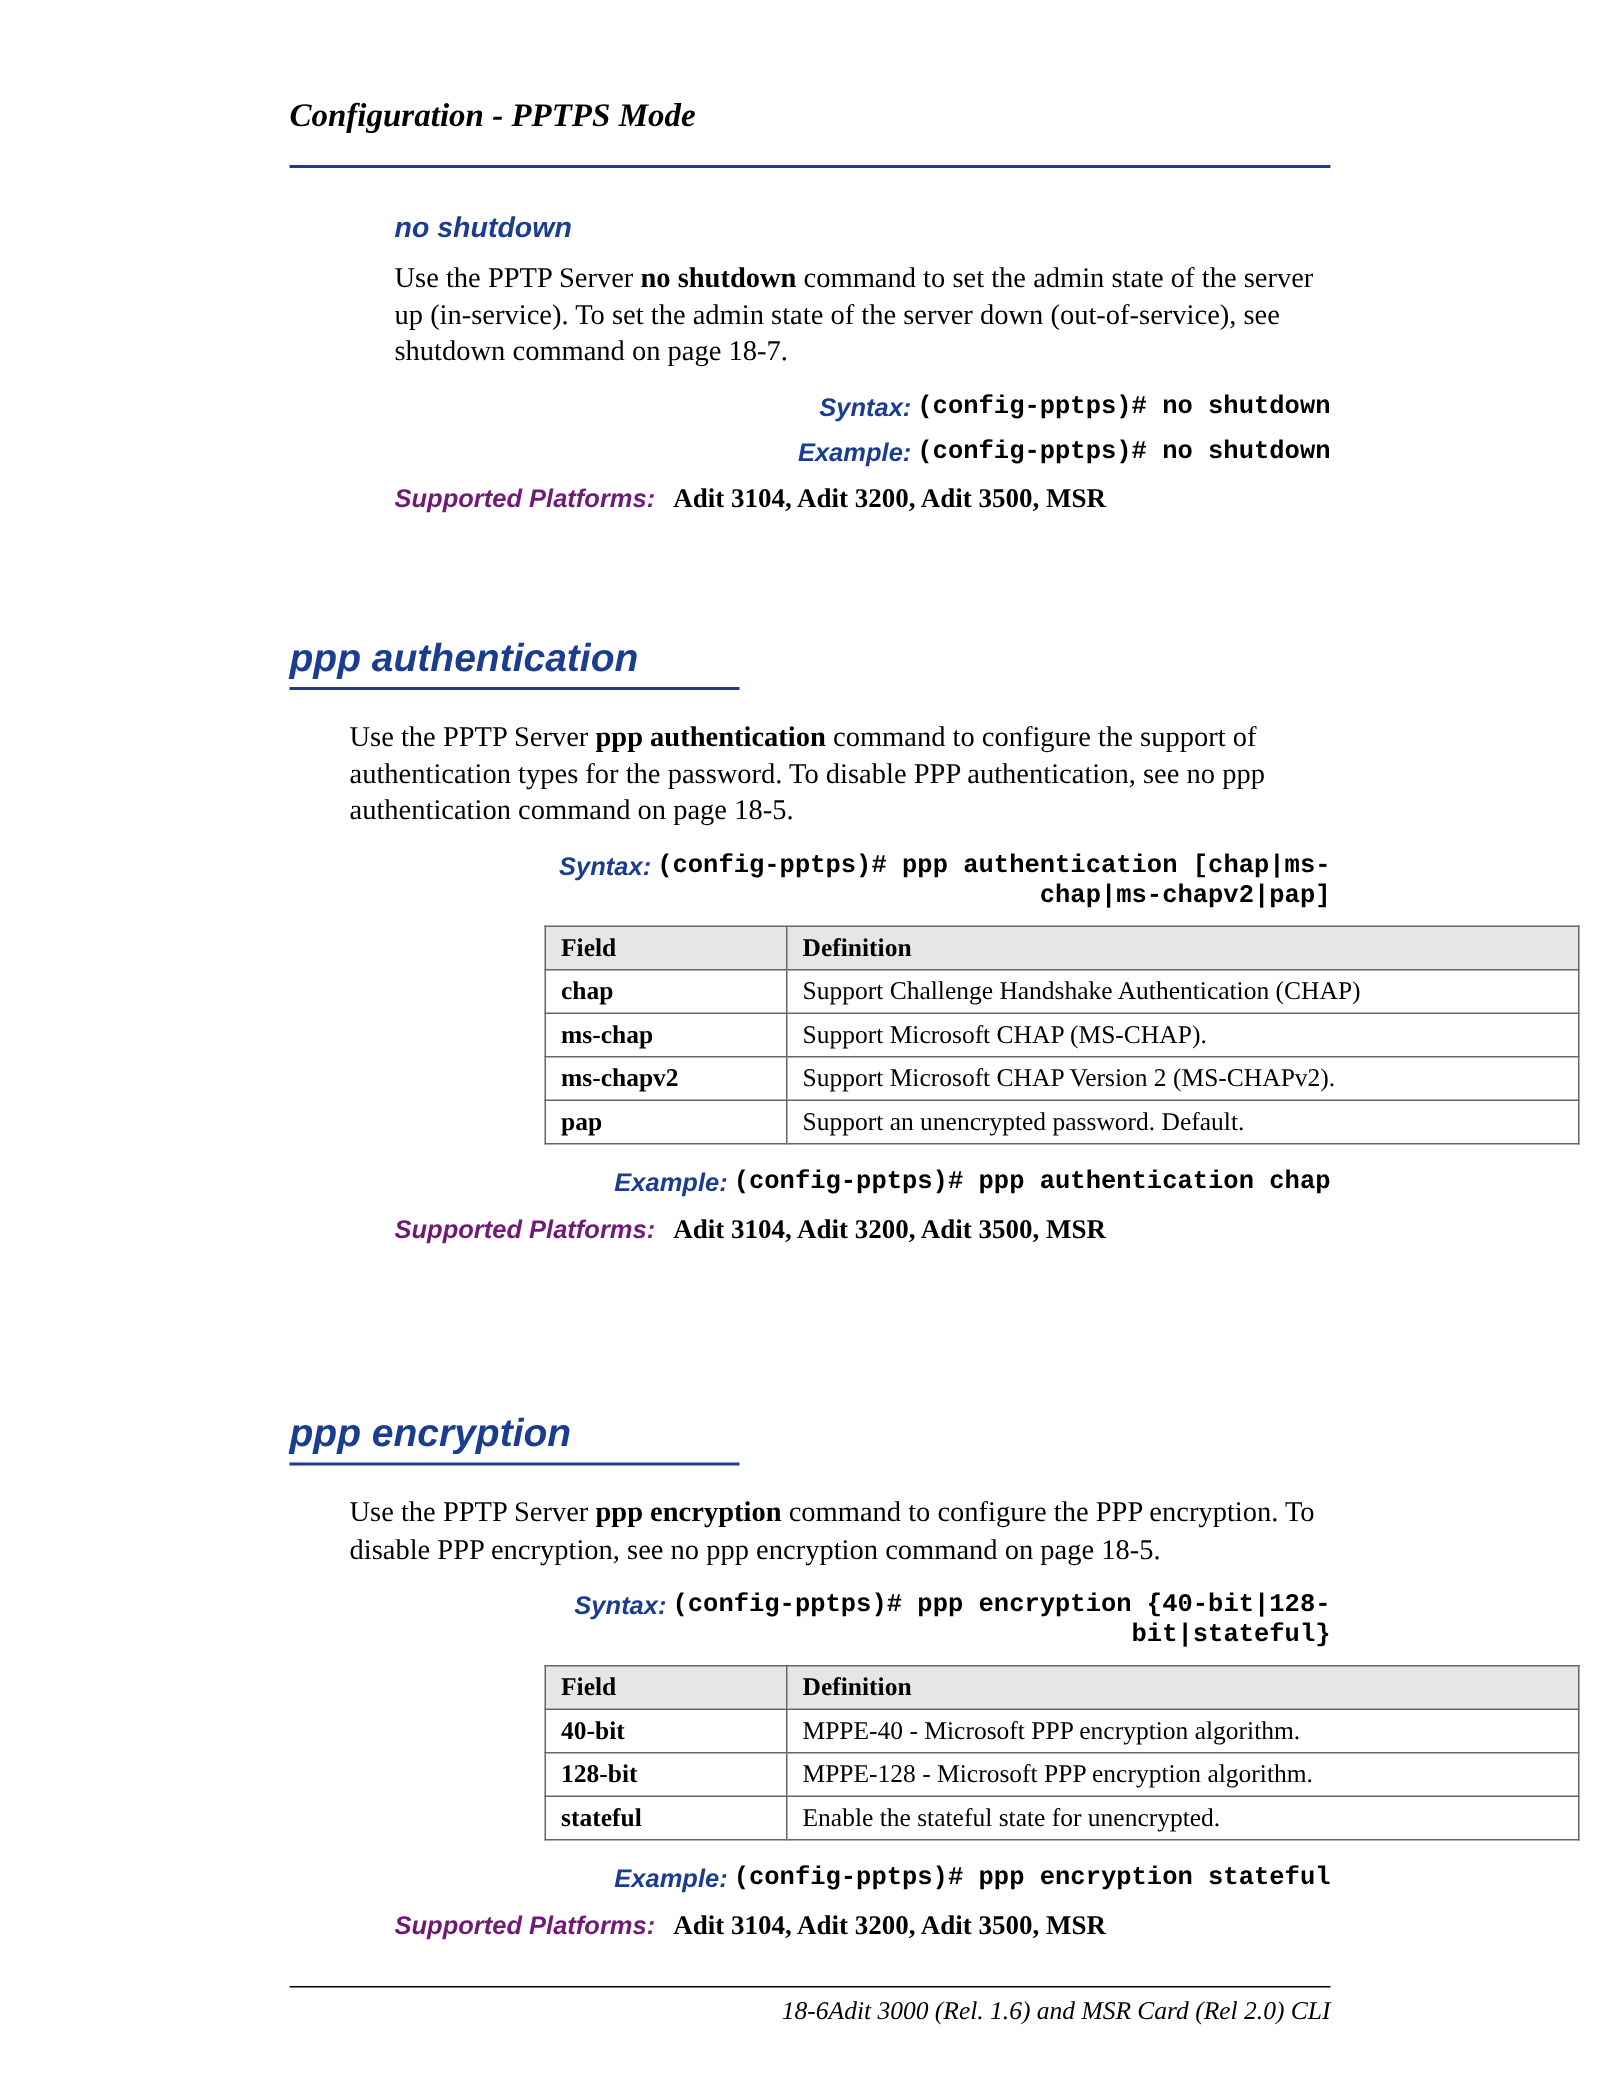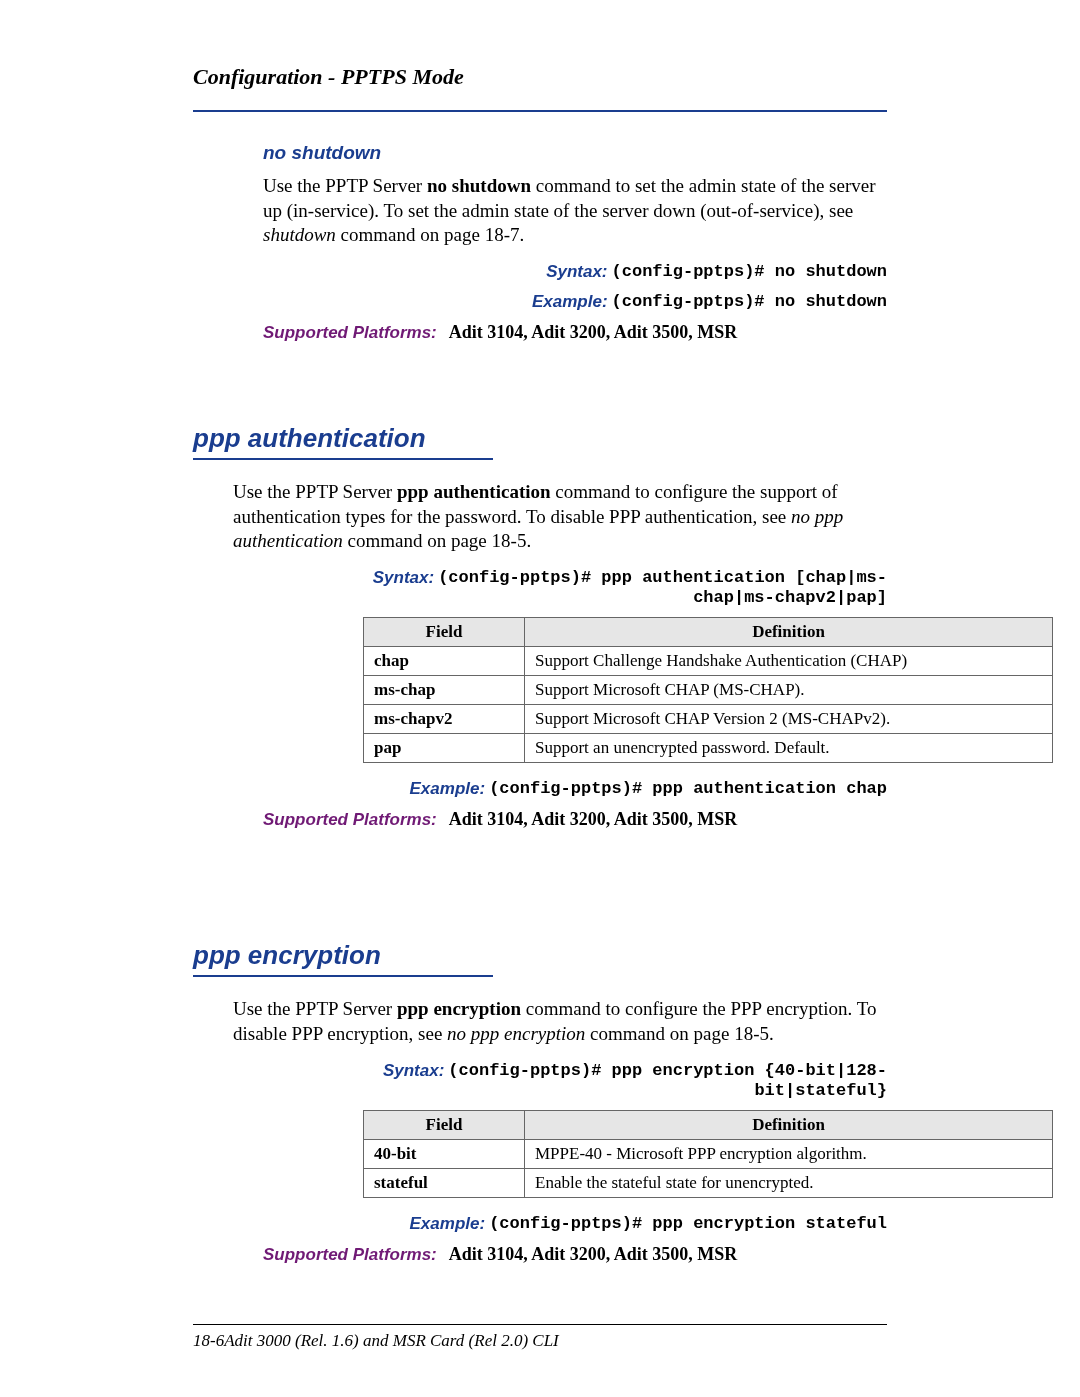--- a/index.html
+++ b/index.html
@@ -58,21 +58,21 @@
     margin-bottom: 14px;
     line-height: 1.3;
   }
   .body-text-wide {
     font-size: 19px;
     margin-left: 40px;
     margin-bottom: 14px;
     line-height: 1.3;
   }
   .bold { font-weight: bold; }
-  .ital { font-style: italic; }
+  .ital { }
   .label-col {
     font-family: Arial, Helvetica, sans-serif;
     font-style: italic;
     font-weight: bold;
     color: #1a3d8f;
     font-size: 17px;
     display: inline-block;
     width: 95px;
     vertical-align: top;
   }
@@ -105,21 +105,21 @@
     border-collapse: collapse;
     margin-left: 170px;
     margin-top: 10px;
     margin-bottom: 16px;
     width: 690px;
     font-size: 17px;
   }
   table.field-table th {
     background: #e6e6e6;
     border: 1px solid #666;
-    text-align: center;
+    text-align: left;
     padding: 4px 10px;
     font-weight: bold;
   }
   table.field-table td {
     border: 1px solid #666;
     padding: 4px 10px;
   }
   table.field-table td.fld {
     font-weight: bold;
     width: 140px;
@@ -127,21 +127,21 @@
   .footer {
     position: absolute;
     bottom: 50px;
     left: 85px;
     right: 85px;
     border-top: 1px solid #000;
     padding-top: 6px;
     font-style: italic;
     font-size: 17px;
     display: flex;
-    justify-content: flex-start;
+    justify-content: flex-end;
   }
 </style>
 </head>
 <body>
 
 <div class="page">
 
   <div class="header-title">Configuration - PPTPS Mode</div>
   <hr class="header-rule">
 
@@ -222,20 +222,24 @@
     <tbody>
         <tr>
       <th>Field</th>
       <th>Definition</th>
     </tr>
     <tr>
       <td class="fld">40-bit</td>
       <td>MPPE-40 - Microsoft PPP encryption algorithm.</td>
     </tr>
     <tr>
+      <td class="fld">128-bit</td>
+      <td>MPPE-128 - Microsoft PPP encryption algorithm.</td>
+    </tr>
+    <tr>
       <td class="fld">stateful</td>
       <td>Enable the stateful state for unencrypted.</td>
     </tr>
   </tbody>
     </table>
 
   <div class="cmd-row">
     <span class="label-col">Example:</span>
     <span class="code">(config-pptps)# ppp encryption stateful</span>
   </div>

